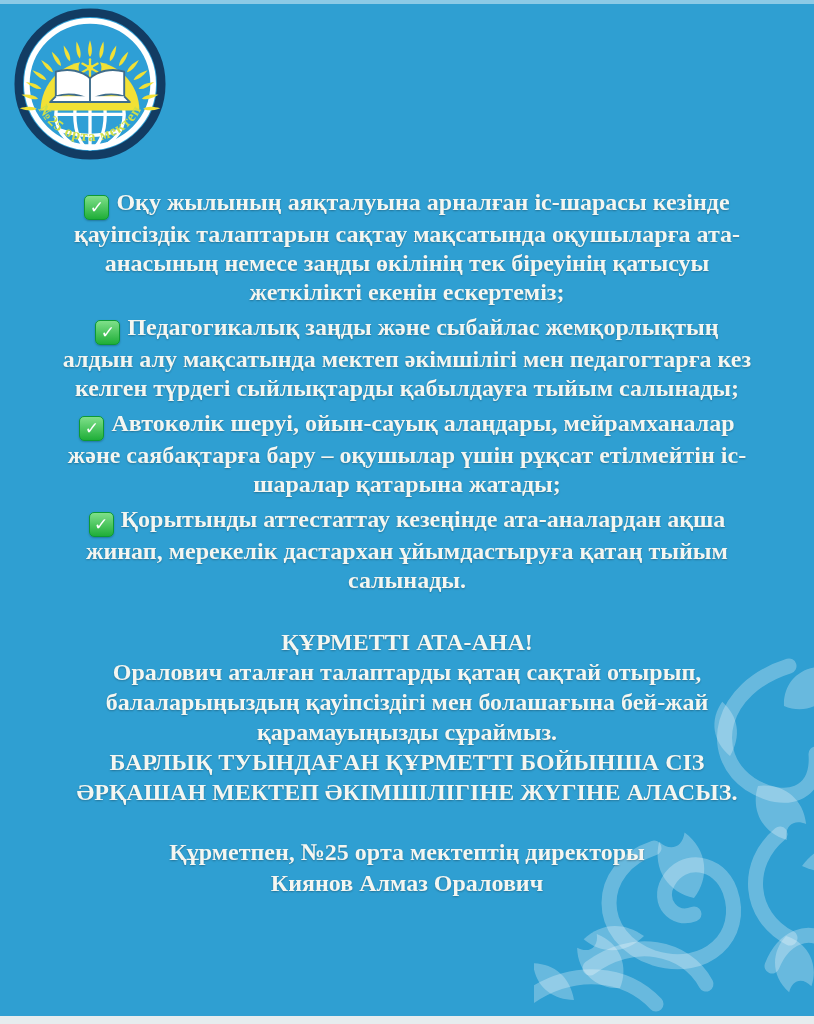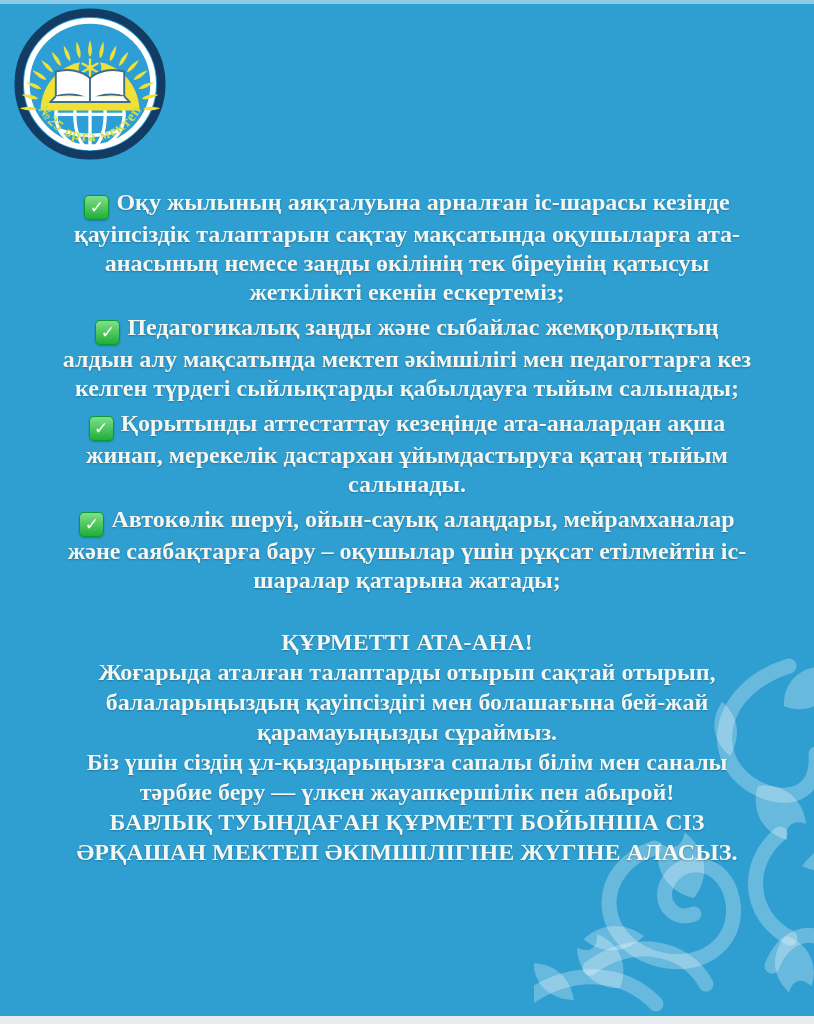--- a/index.html
+++ b/index.html
@@ -116,33 +116,36 @@
 
   <div class="content">
 
     <p class="rule">
       <span class="check">✓</span><span>Оқу жылының аяқталуына арналған іс-шарасы кезінде қауіпсіздік талаптарын сақтау мақсатында оқушыларға ата-анасының немесе заңды өкілінің тек біреуінің қатысуы жеткілікті екенін ескертеміз;</span>
     </p>
     <p class="rule">
       <span class="check">✓</span><span>Педагогикалық заңды және сыбайлас жемқорлықтың алдын алу мақсатында мектеп әкімшілігі мен педагогтарға кез келген түрдегі сыйлықтарды қабылдауға тыйым салынады;</span>
     </p>
     <p class="rule">
-      <span class="check">✓</span><span>Қорытынды аттестаттау кезеңінде ата-аналардан ақша жинап, мерекелік дастархан ұйымдастыруға қатаң тыйым салынады.</span>
+      <span class="check">✓</span><span>Автокөлік шеруі, ойын-сауық алаңдары, мейрамханалар және саябақтарға бару – оқушылар үшін рұқсат етілмейтін іс-шаралар қатарына жатады;</span>
     </p>
     <p class="rule">
-      <span class="check">✓</span><span>Автокөлік шеруі, ойын-сауық алаңдары, мейрамханалар және саябақтарға бару – оқушылар үшін рұқсат етілмейтін іс-шаралар қатарына жатады;</span>
+      <span class="check">✓</span><span>Қорытынды аттестаттау кезеңінде ата-аналардан ақша жинап, мерекелік дастархан ұйымдастыруға қатаң тыйым салынады.</span>
     </p>
 
     <div class="appeal">
       <p>ҚҰРМЕТТІ АТА-АНА!</p>
-      <p>Жоғарыда аталған талаптарды отырып сақтай отырып, балаларыңыздың қауіпсіздігі мен болашағына бей-жай қарамауыңызды сұраймыз.</p>
-      <p>Біз үшін сіздің ұл-қыздарыңызға сапалы білім мен саналы тәрбие беру — үлкен жауапкершілік пен абырой!</p>
+      <p>Оралович аталған талаптарды қатаң сақтай отырып, балаларыңыздың қауіпсіздігі мен болашағына бей-жай қарамауыңызды сұраймыз.</p>
       <p>БАРЛЫҚ ТУЫНДАҒАН ҚҰРМЕТТІ БОЙЫНША СІЗ ӘРҚАШАН МЕКТЕП ӘКІМШІЛІГІНЕ ЖҮГІНЕ АЛАСЫЗ.</p>
     </div>
 
+    <div class="signature">
+      <p>Құрметпен, №25 орта мектептің директоры</p>
+      <p>Киянов Алмаз Оралович</p>
+    </div>
 
   </div>
 
   <svg class="ornament" viewBox="0 0 280 380" width="280" height="380" xmlns="http://www.w3.org/2000/svg">
     <defs>
       <path id="tulip" d="M0,0 C-16,-10 -22,-30 -10,-48 C-5,-38 5,-38 10,-48 C22,-30 16,-10 0,0 Z"></path>
       <path id="leaf" d="M0,0 C-22,-6 -34,-24 -30,-46 C-10,-40 2,-24 0,0 Z"></path>
     </defs>
     <g fill="none" stroke="var(--ornament)" stroke-width="15" stroke-linecap="round">
       <path d="M255,30 C185,52 172,118 216,148 C252,171 285,158 282,118"></path>

